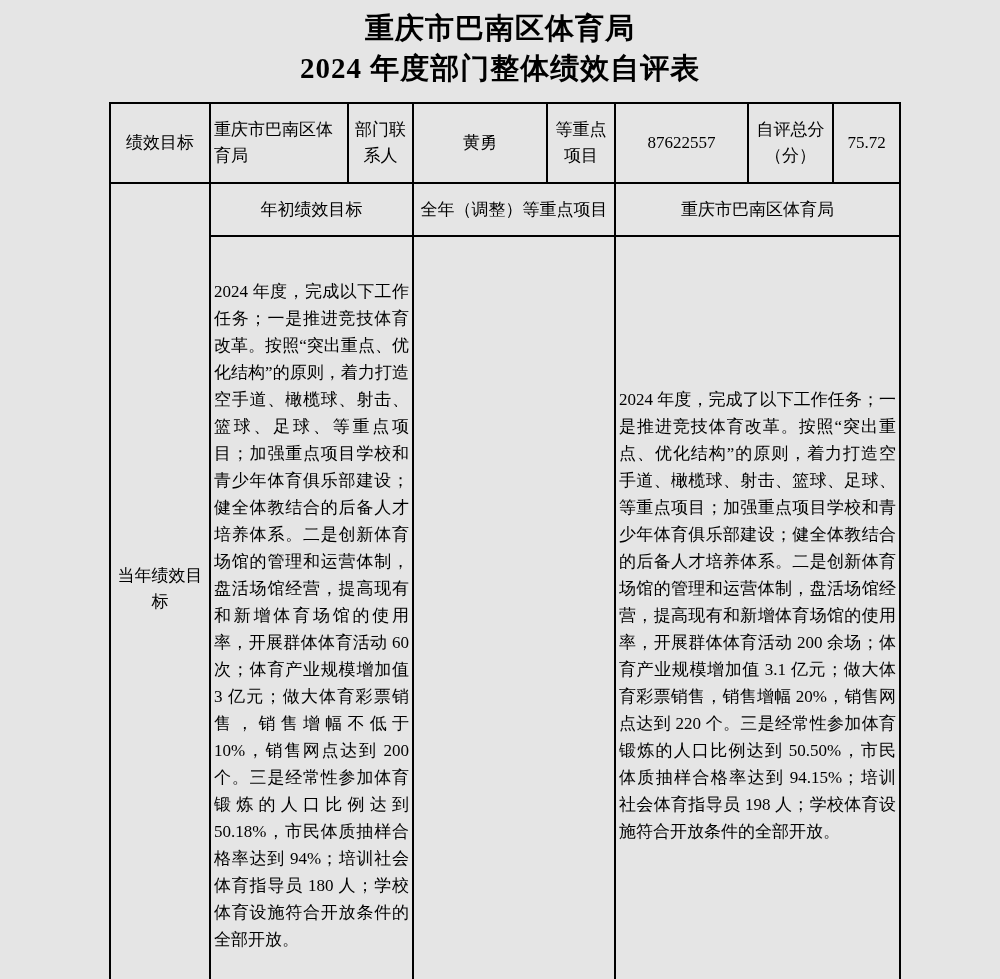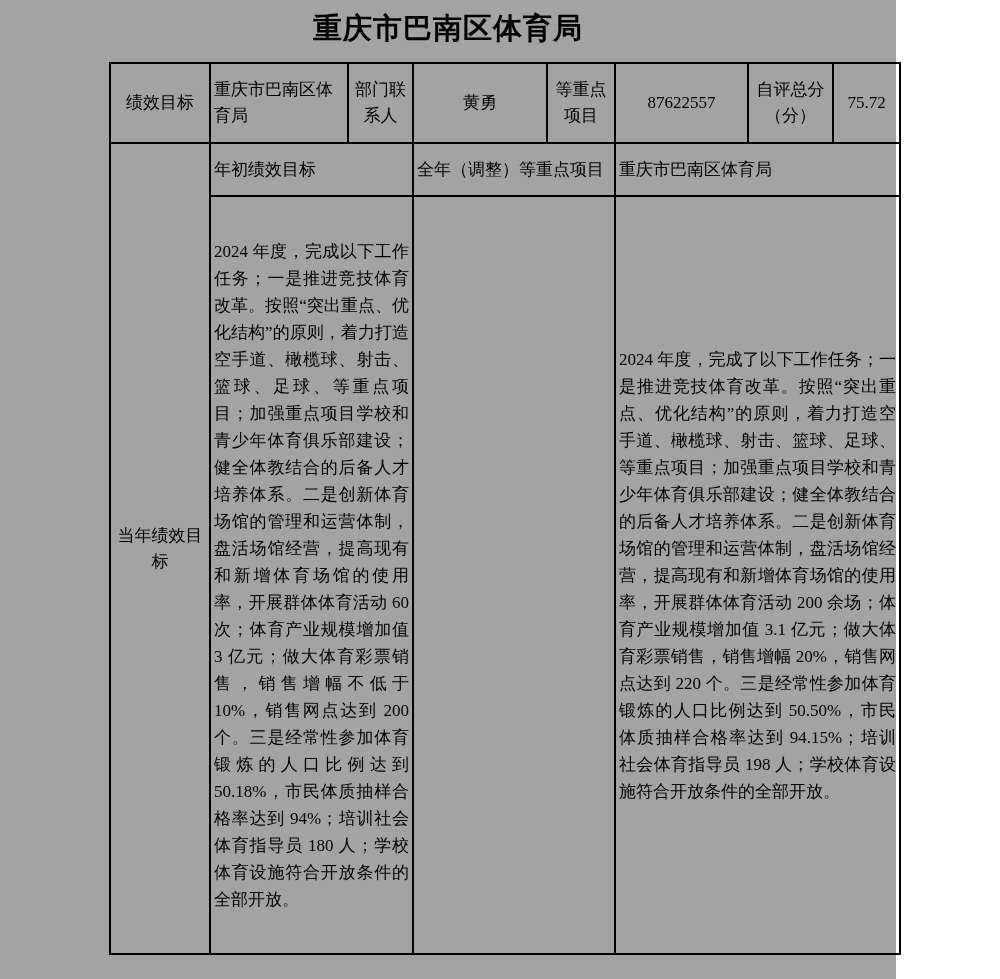--- a/index.html
+++ b/index.html
@@ -7,23 +7,23 @@
     padding: 0;
     background: #ffffff;
     width: 1000px;
     height: 979px;
     overflow: hidden;
     font-family: "Liberation Serif", "DejaVu Serif", serif;
     color: #000000;
   }
   .doc {
     position: relative;
-    width: 896px;
+    width: 1000px;
     height: 979px;
-    background: #a3a3a3;
+    background: #e5e5e5;
   }
   .title-block {
     padding-top: 8px;
     text-align: center;
   }
   .title-line {
     font-size: 29px;
     font-weight: bold;
     line-height: 40px;
     letter-spacing: 1px;
@@ -38,21 +38,21 @@
   table.main td {
     border: 2px solid #000000;
     font-size: 17px;
     vertical-align: middle;
     padding: 0 3px;
     overflow: hidden;
   }
   td.center { text-align: center; }
   td.left   { text-align: left; }
   .row1 td { height: 78px; line-height: 26px; }
-  .row2 td { height: 51px; text-align: left; }
+  .row2 td { height: 51px; text-align: center; }
   .row3 td { height: 756px; }
   td.content {
     font-size: 18px;
     line-height: 27px;
     text-align: justify;
     text-justify: inter-ideograph;
     vertical-align: middle;
     padding: 0 4px;
   }
   td.rowlabel {
@@ -61,20 +61,21 @@
     line-height: 26px;
   }
 </style>
 </head>
 <body>
 
 <div class="doc">
 
   <div class="title-block">
     <div class="title-line">重庆市巴南区体育局</div>
+    <div class="title-line">2024 年度部门整体绩效自评表</div>
   </div>
 
   <table class="main">
     <colgroup>
       <col style="width:100px">
       <col style="width:138px">
       <col style="width:65px">
       <col style="width:134px">
       <col style="width:68px">
       <col style="width:133px">

